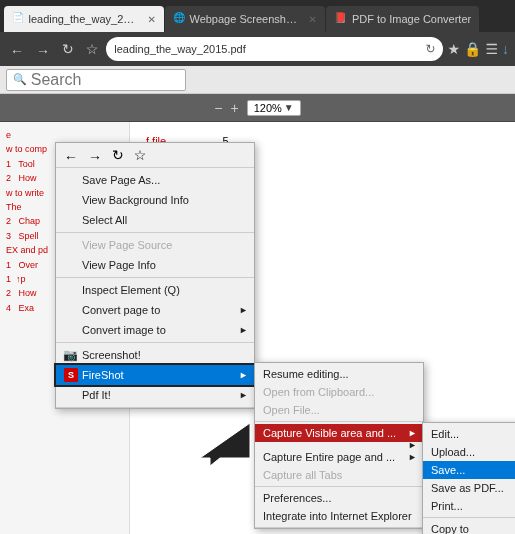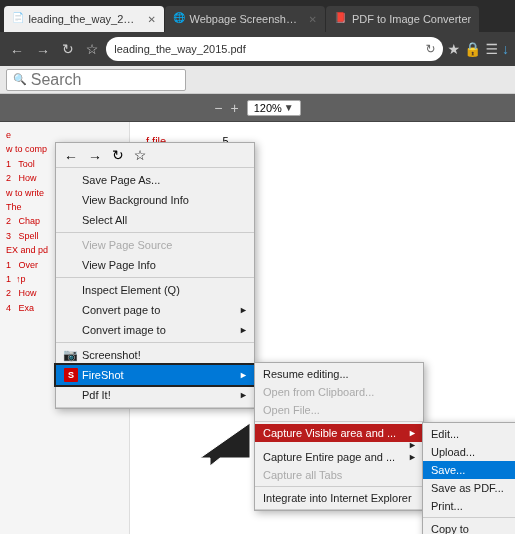--- a/index.html
+++ b/index.html
@@ -246,20 +246,23 @@
       <div class="ctx-item">
         <span>Capture Entire page and ...</span>
         <span class="arrow">►</span>
       </div>
       <div class="ctx-item disabled">
         <span>Capture all Tabs</span>
       </div>
     </div>
     <div class="ctx-section">
       <div class="ctx-item">
+        <span>Preferences...</span>
+      </div>
+      <div class="ctx-item">
         <span>Integrate into Internet Explorer</span>
       </div>
 
     </div>
 
   </div>
 
   <div class="sub-menu-2">
     <div class="ctx-section">
       <div class="ctx-item">

